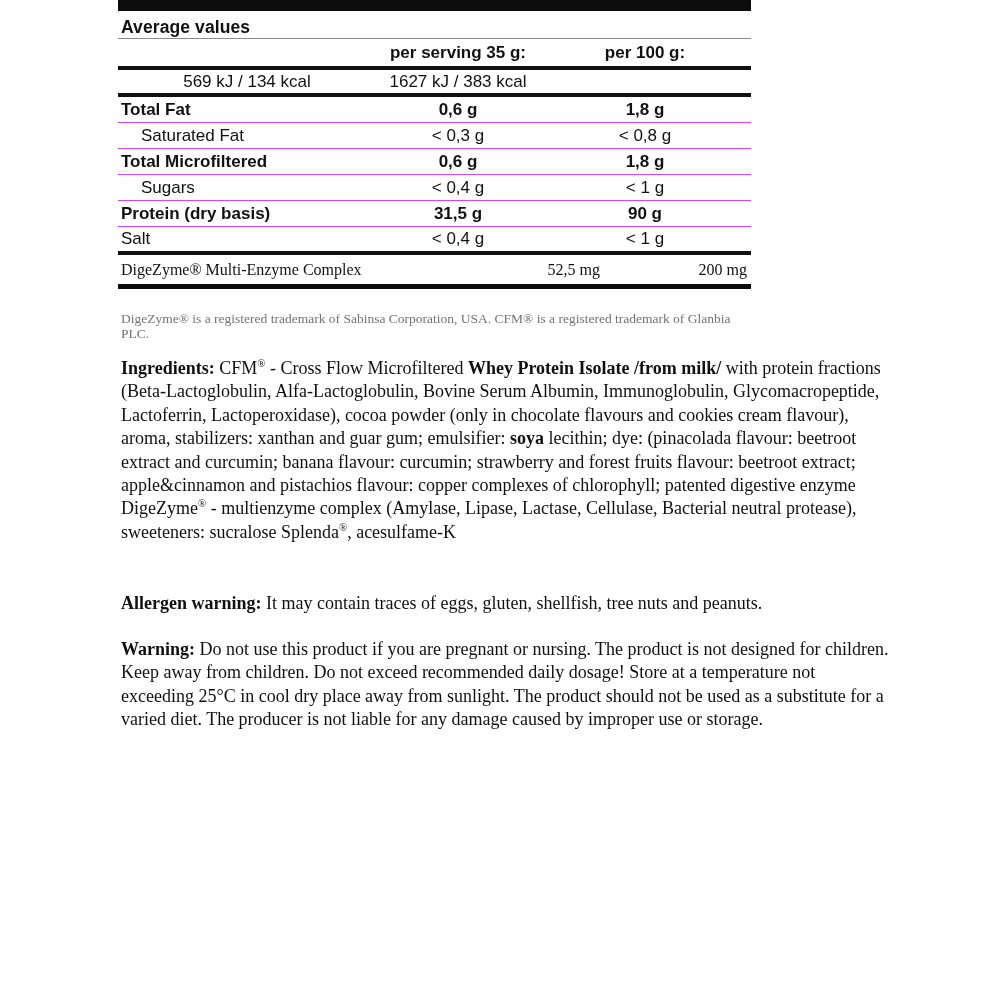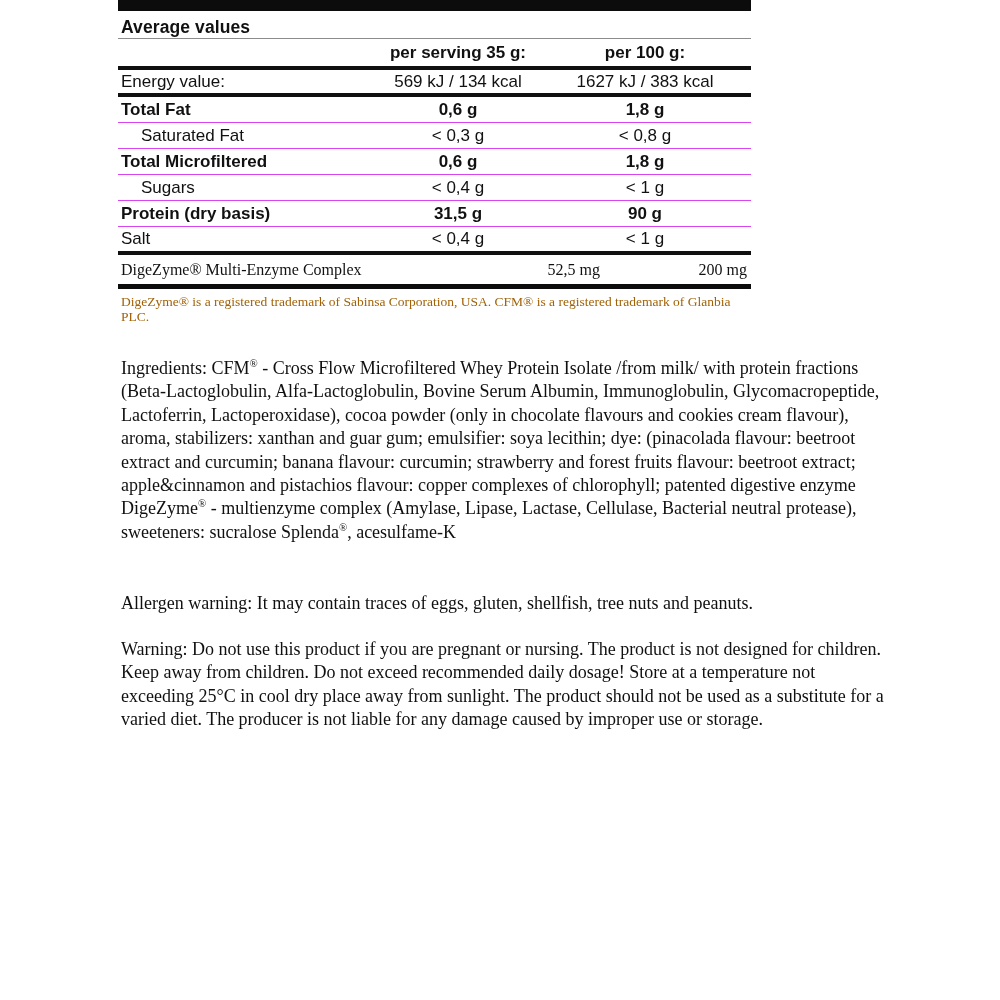--- a/index.html
+++ b/index.html
@@ -18,29 +18,29 @@
   .row{height:25px;border-bottom:1px solid #d946ef;}
   .row.sep-thick{border-bottom:4px solid #101010;}
   .row.r-energy{height:23px;}
   .row.r-salt{height:24px;}
   .row.r-bold .lbl,.row.r-bold .c1,.row.r-bold .c2{font-weight:bold;}
   .row.r-indent .lbl{padding-left:20px;}
   .enzyme-row{display:grid;grid-template-columns:1fr 175px 147px;align-items:center;
               height:29px;border-bottom:5px solid #0c0c0c;padding-left:3px;padding-right:4px;
               font-family:"Liberation Serif","DejaVu Serif",serif;font-size:16px;}
   .enzyme-row .c1,.enzyme-row .c2{text-align:right;white-space:nowrap;}
-  .footnote{margin-top:5px;padding-left:3px;width:640px;
+  .footnote{margin-top:22px;padding-left:3px;width:640px;
             font-family:"Liberation Serif","DejaVu Serif",serif;
-            font-size:13.5px;line-height:15px;color:#a16207;}
+            font-size:13.5px;line-height:15px;color:#737373;}
 
   
   .para{position:absolute;left:121px;color:#101010;
         font-family:"Liberation Serif","DejaVu Serif",serif;
         font-size:18px;line-height:23.4px;}
-  .para b{font-weight:normal;}
+  .para b{font-weight:bold;}
   .para sup{font-size:0.60em;line-height:0;vertical-align:super;}
   .ingredients{top:339px;width:768px;}
   .allergen{top:574px;width:810px;}
   .warning{top:620px;width:768px;}
 </style>
 </head>
 <body>
 
 <div class="page">
 
@@ -51,21 +51,20 @@
       <span>Average values</span>
     </div>
 
     <div class="t-row head-row">
       <span class="lbl"></span>
       <span class="c1">per serving 35 g:</span>
       <span class="c2">per 100 g:</span>
     </div>
 
     <div class="t-row row r-energy sep-thick">
-      <span class="lbl">Energy value:</span>
       <span class="c1">569 kJ / 134 kcal</span>
       <span class="c2">1627 kJ / 383 kcal</span>
     </div>
 
     <div class="t-row row r-bold">
       <span class="lbl">Total Fat</span>
       <span class="c1">0,6 g</span>
       <span class="c2">1,8 g</span>
     </div>
 

